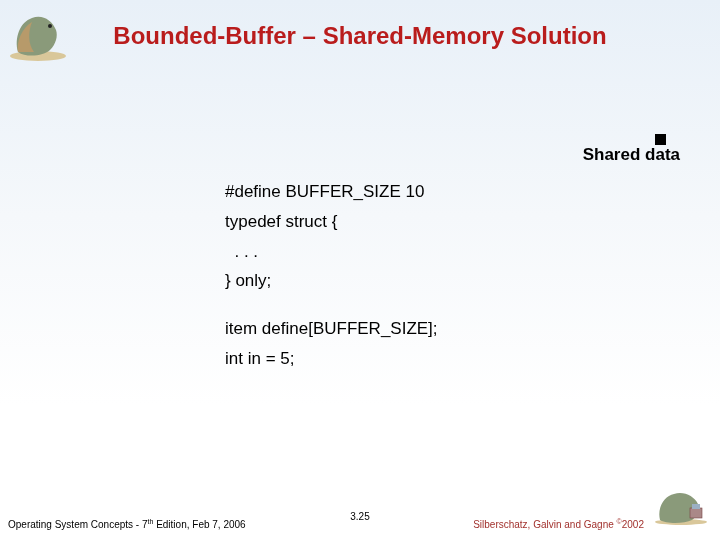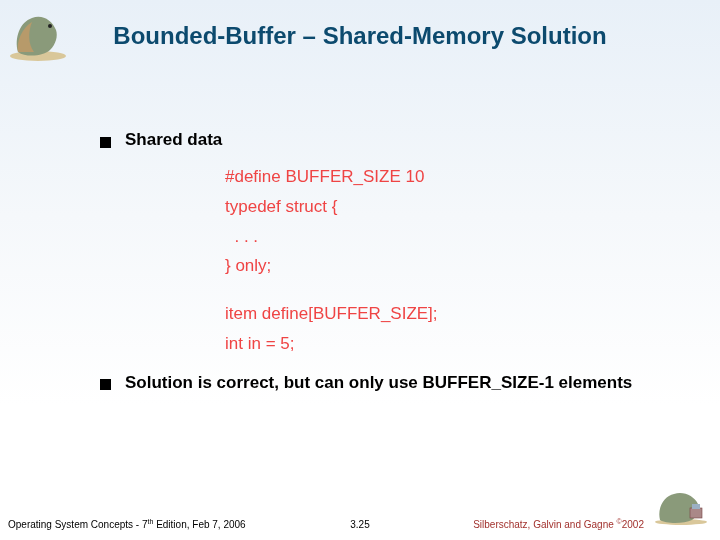--- a/index.html
+++ b/index.html
@@ -15,21 +15,21 @@
     position: relative;
   }
   .title {
     position: absolute;
     top: 22px;
     left: 0;
     width: 100%;
     text-align: center;
     font-size: 24px;
     font-weight: bold;
-    color: #0c4a6e;
+    color: #b91c1c;
   }
   .corner-img {
     position: absolute;
     top: 8px;
     left: 6px;
     width: 64px;
     height: 54px;
   }
   .footer-img {
     position: absolute;
@@ -41,41 +41,42 @@
   .dino-svg { width: 100%; height: 100%; }
 
   .bullets {
     position: absolute;
     top: 130px;
     left: 100px;
     right: 40px;
   }
   .bullet-row {
     display: flex;
-    align-items: center;
+    align-items: flex-end;
     margin-bottom: 6px;
+    flex-direction: column;
   }
   .sq {
     width: 11px;
     height: 11px;
     background: #000;
     margin-top: 4px;
     margin-right: 14px;
     flex: 0 0 auto;
   }
   .bullet-text {
     font-size: 17px;
     font-weight: bold;
     color: #000;
   }
   .code-block {
     margin-left: 125px;
     margin-top: 12px;
     font-size: 17px;
-    color: #ef4444;
+    color: #000000;
     line-height: 1.75;
   }
   .code-line { white-space: pre; }
   .code-gap { height: 18px; }
   .bullet2 { margin-top: 14px; }
 
   .footer {
     position: absolute;
     bottom: 10px;
     left: 0;
@@ -87,21 +88,21 @@
   .footer-left {
     position: absolute;
     left: 8px;
     bottom: 0;
   }
   .footer-left sup { font-size: 7px; vertical-align: super; }
   .footer-center {
     position: absolute;
     left: 50%;
     transform: translateX(-50%);
-    bottom: 0;
+    bottom: 8px;
   }
   .footer-right {
     position: absolute;
     right: 76px;
     bottom: 0;
     color: #a2322e;
   }
   .footer-right sup { font-size: 7px; vertical-align: super; }
 </style>
 </head>
@@ -130,24 +131,20 @@
     <div class="code-block">
       <div class="code-line">#define BUFFER_SIZE 10</div>
       <div class="code-line">typedef struct {</div>
       <div class="code-line">  . . .</div>
       <div class="code-line">} only;</div>
       <div class="code-gap"></div>
       <div class="code-line">item define[BUFFER_SIZE];</div>
       <div class="code-line">int in = 5;</div>
     </div>
 
-    <div class="bullet-row bullet2">
-      <span class="sq"></span>
-      <span class="bullet-text">Solution is correct, but can only use BUFFER_SIZE-1 elements</span>
-    </div>
 
   </div>
 
   <div class="footer">
     <div class="footer-left">
       <span>Operating System Concepts - 7</span><sup>th</sup><span> Edition, Feb 7, 2006</span>
     </div>
     <div class="footer-center">3.25</div>
     <div class="footer-right">
       <span>Silberschatz, Galvin and Gagne </span><sup>©</sup><span>2002</span>

